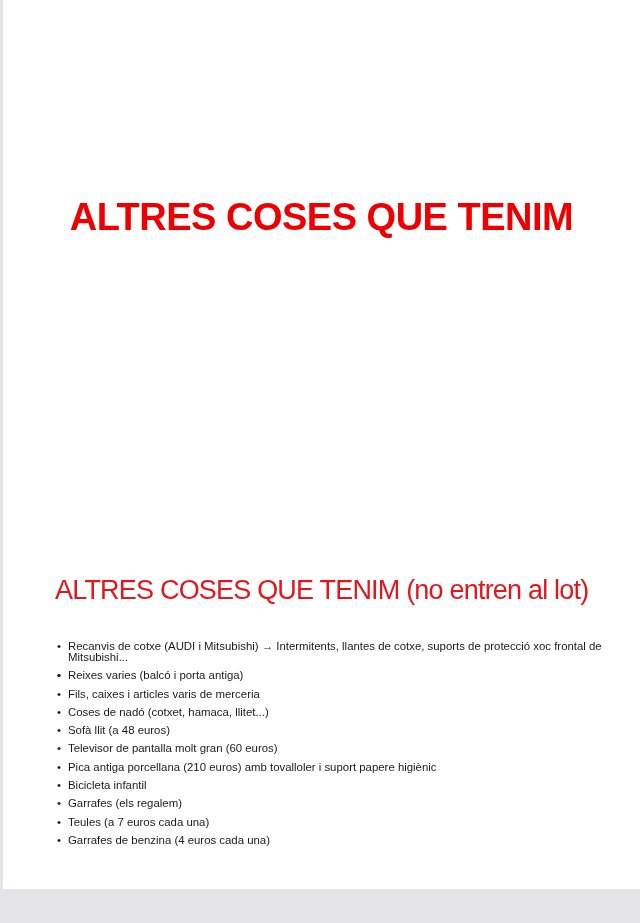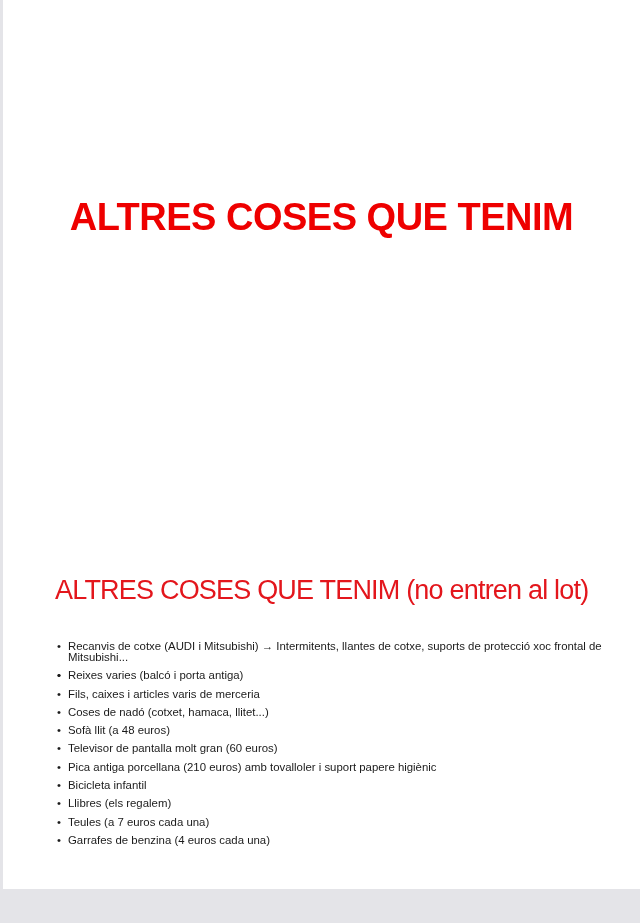--- a/index.html
+++ b/index.html
@@ -65,17 +65,17 @@
   <ul class="bullets">
     <li><span class="dot">•</span><span>Recanvis de cotxe (AUDI i Mitsubishi) → Intermitents, llantes de cotxe, suports de protecció xoc frontal de Mitsubishi...</span></li>
     <li><span class="dot">•</span></li>
     <li><span class="dot">•</span><span>Reixes varies (balcó i porta antiga)</span></li>
     <li><span class="dot">•</span><span>Fils, caixes i articles varis de merceria</span></li>
     <li><span class="dot">•</span><span>Coses de nadó (cotxet, hamaca, llitet...)</span></li>
     <li><span class="dot">•</span><span>Sofà llit (a 48 euros)</span></li>
     <li><span class="dot">•</span><span>Televisor de pantalla molt gran (60 euros)</span></li>
     <li><span class="dot">•</span><span>Pica antiga porcellana (210 euros) amb tovalloler i suport papere higiènic</span></li>
     <li><span class="dot">•</span><span>Bicicleta infantil</span></li>
-    <li><span class="dot">•</span><span>Llibres (els regalem)</span></li>
+    <li><span class="dot">•</span><span>Garrafes (els regalem)</span></li>
     <li><span class="dot">•</span><span>Teules (a 7 euros cada una)</span></li>
     <li><span class="dot">•</span><span>Garrafes de benzina (4 euros cada una)</span></li>
   </ul>
 </div>
 
 </body></html>

